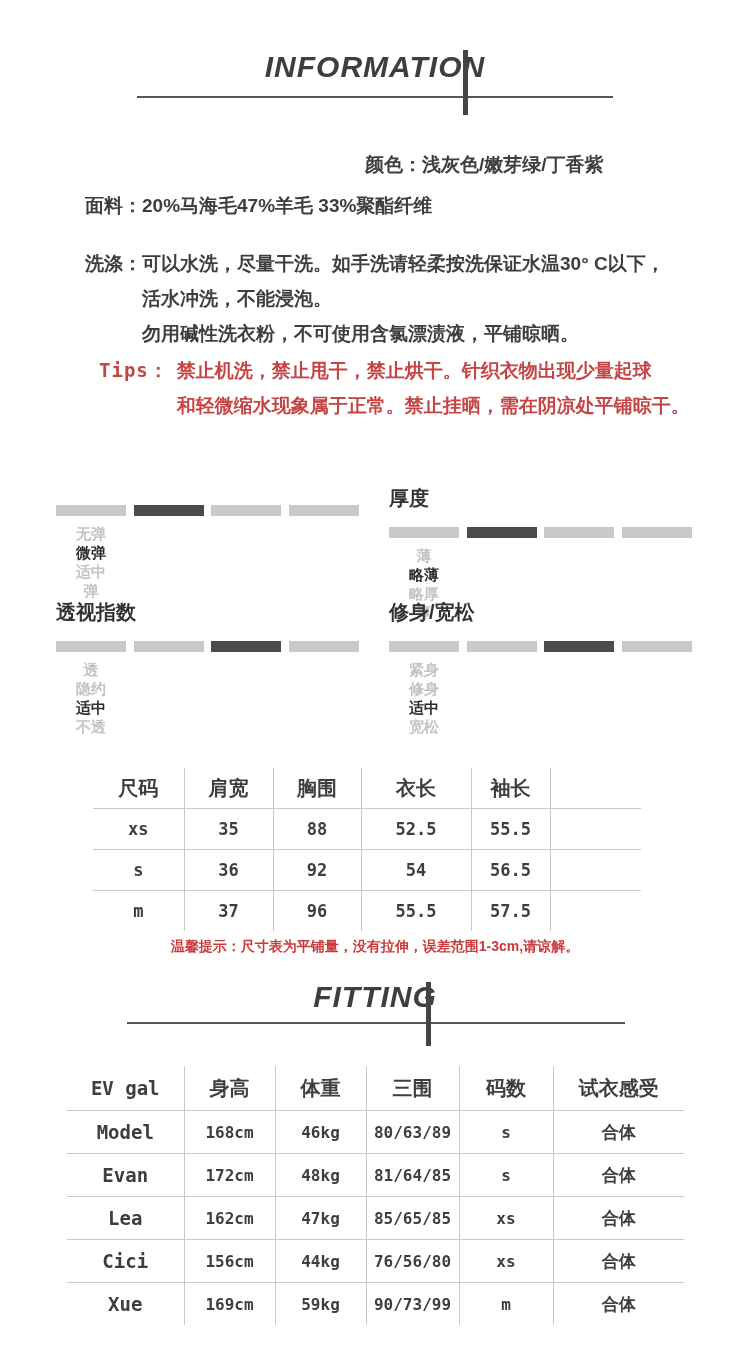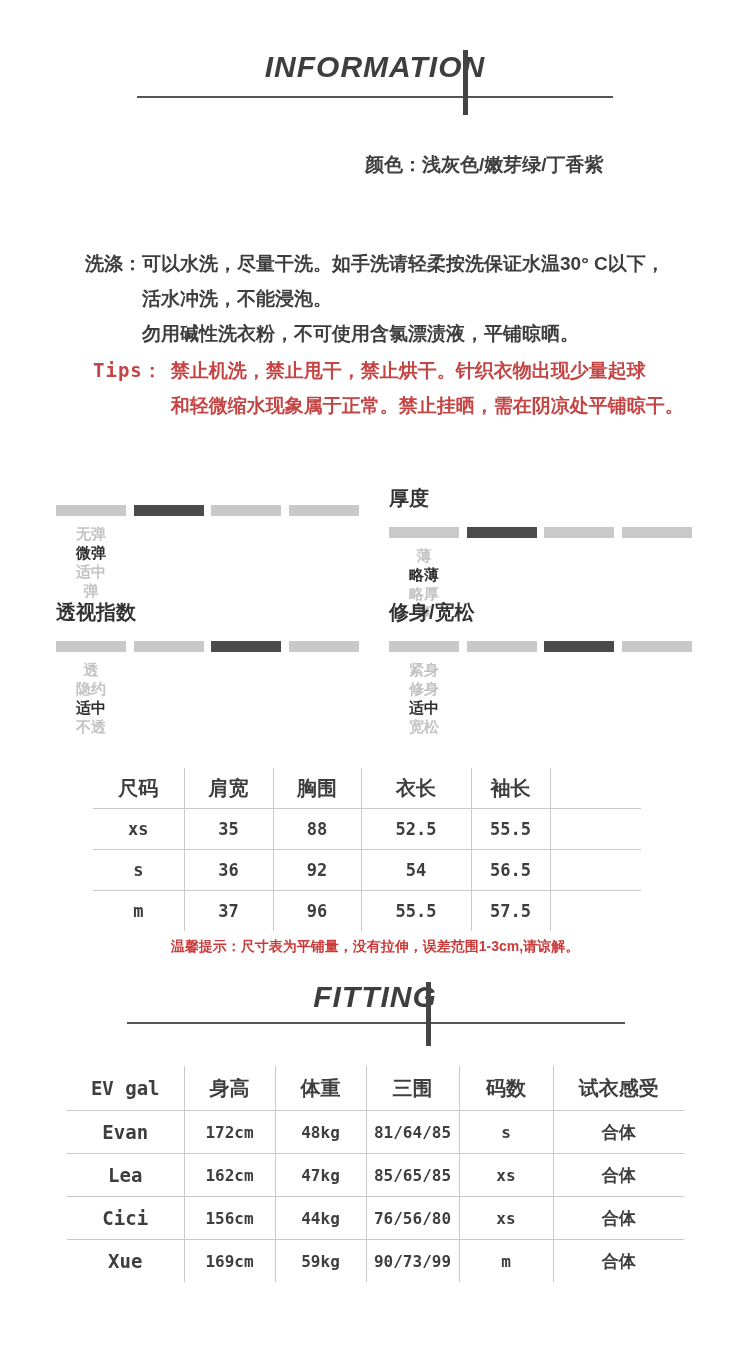--- a/index.html
+++ b/index.html
@@ -72,31 +72,34 @@
 
   <div>
     <div class="h-title" style="top:50px;">INFORMATION</div>
     <div class="h-line" style="left:137px;top:96px;width:476px;"></div>
     <div class="h-vbar" style="left:463px;top:50px;height:65px;"></div>
   </div>
 
   <div class="info-line" style="left:365px;top:152px;">
     <span>颜色：</span><span>浅灰色/嫩芽绿/丁香紫</span>
   </div>
+  <div class="info-line" style="left:85px;top:193px;">
+    <span>面料：</span><span>20%马海毛47%羊毛 33%聚酯纤维</span>
+  </div>
 
   <div class="labeled-block" style="left:85px;top:246px;">
     <div class="blk-label">洗涤：</div>
     <div class="blk-lines">
       <div>可以水洗，尽量干洗。如手洗请轻柔按洗保证水温30° C以下，</div>
       <div>活水冲洗，不能浸泡。</div>
       <div>勿用碱性洗衣粉，不可使用含氯漂渍液，平铺晾晒。</div>
     </div>
   </div>
 
-  <div class="labeled-block tips" style="left:93px;top:353px;">
+  <div class="labeled-block tips" style="left:99px;top:353px;">
     <div class="blk-label">Tips：</div>
     <div class="blk-lines">
       <div>禁止机洗，禁止甩干，禁止烘干。针织衣物出现少量起球</div>
       <div>和轻微缩水现象属于正常。禁止挂晒，需在阴凉处平铺晾干。</div>
     </div>
   </div>
 
   <div class="index-section" style="left:56px;top:487px;">
     <div class="bars">
       <div class="bar"></div>
@@ -229,20 +232,28 @@
           <th>EV gal</th>
           <th>身高</th>
           <th>体重</th>
           <th>三围</th>
           <th>码数</th>
           <th>试衣感受</th>
         </tr>
       </thead>
     <tbody>
         <tr>
+          <td>Model</td>
+          <td class="num">168cm</td>
+          <td class="num">46kg</td>
+          <td class="num">80/63/89</td>
+          <td class="num">s</td>
+          <td>合体</td>
+        </tr>
+        <tr>
           <td>Evan</td>
           <td class="num">172cm</td>
           <td class="num">48kg</td>
           <td class="num">81/64/85</td>
           <td class="num">s</td>
           <td>合体</td>
         </tr>
         <tr>
           <td>Lea</td>
           <td class="num">162cm</td>

